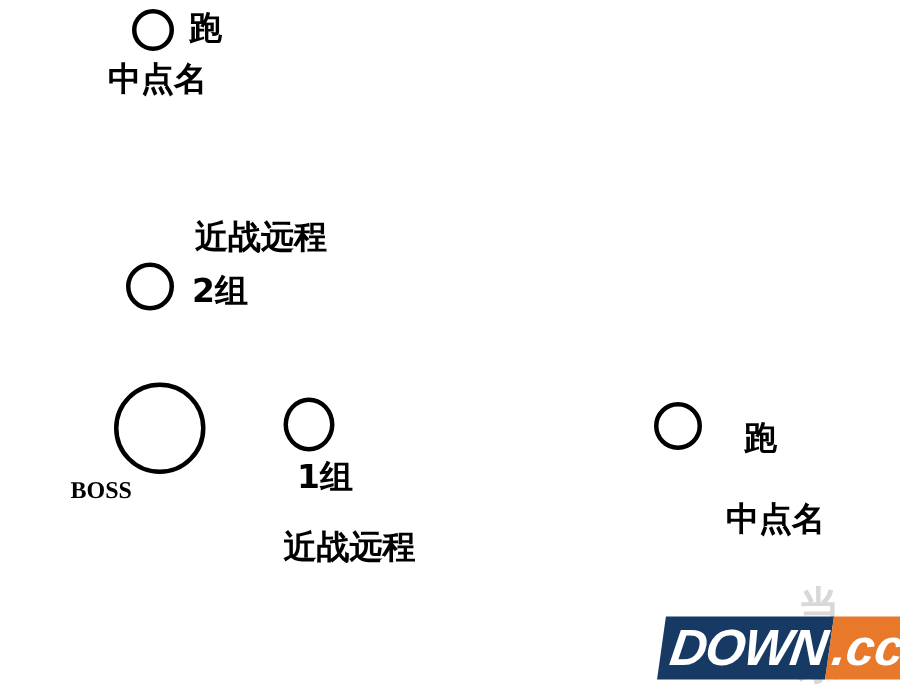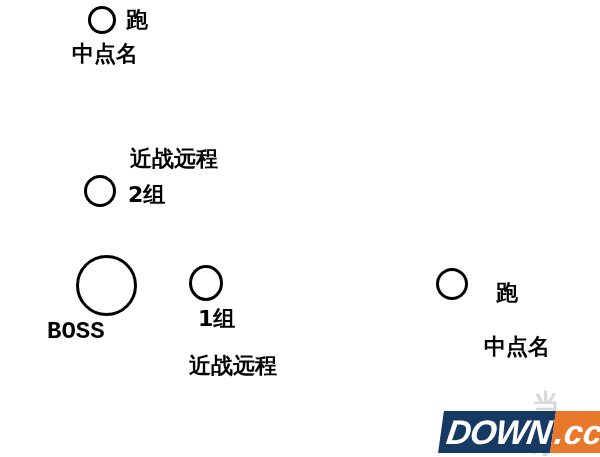--- a/index.html
+++ b/index.html
@@ -11,21 +11,21 @@
   }
   .circle {
     position: absolute; box-sizing: border-box;
     border: 3px solid #000; border-radius: 50%;
     background: transparent;
   }
   .label {
     position: absolute; font-weight: bold; font-size: 22px; line-height: 1;
     white-space: nowrap; color: #000;
   }
-  .label.latin { font-family: Liberation Mono, monospace; font-size: 24px; }
+  .label.latin { font-family: Liberation Serif, serif; font-size: 16px; }
   .wm-faint {
     position: absolute; left: 488px; top: 386px;
     font-size: 28px; color: #d8d8d8; font-weight: bold; letter-spacing: 10px; margin-left: 44px;
   }
   .logo {
     position: absolute; left: 441px; top: 411px; height: 42px; width: 155px;
     display: flex;
   }
   .logo .down {
     background: #163a63; color: #fff; font-family: "Liberation Sans", sans-serif;

